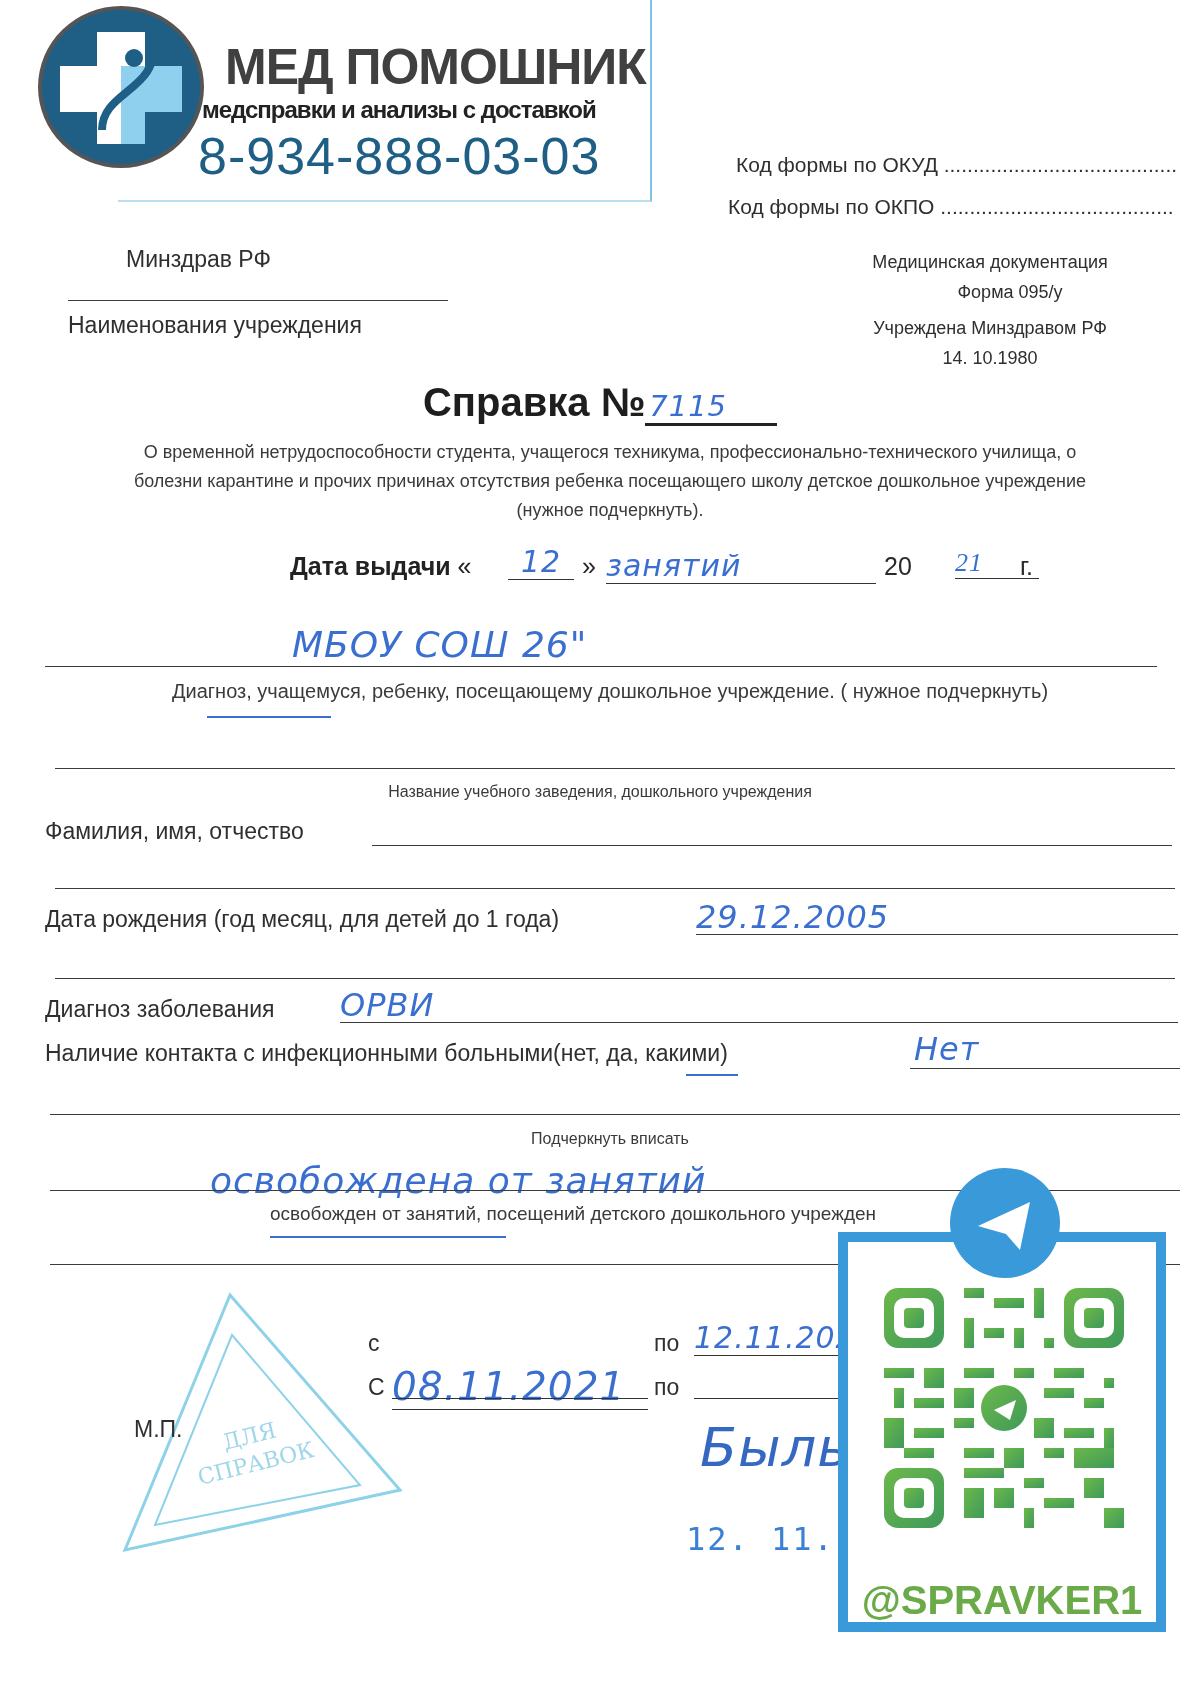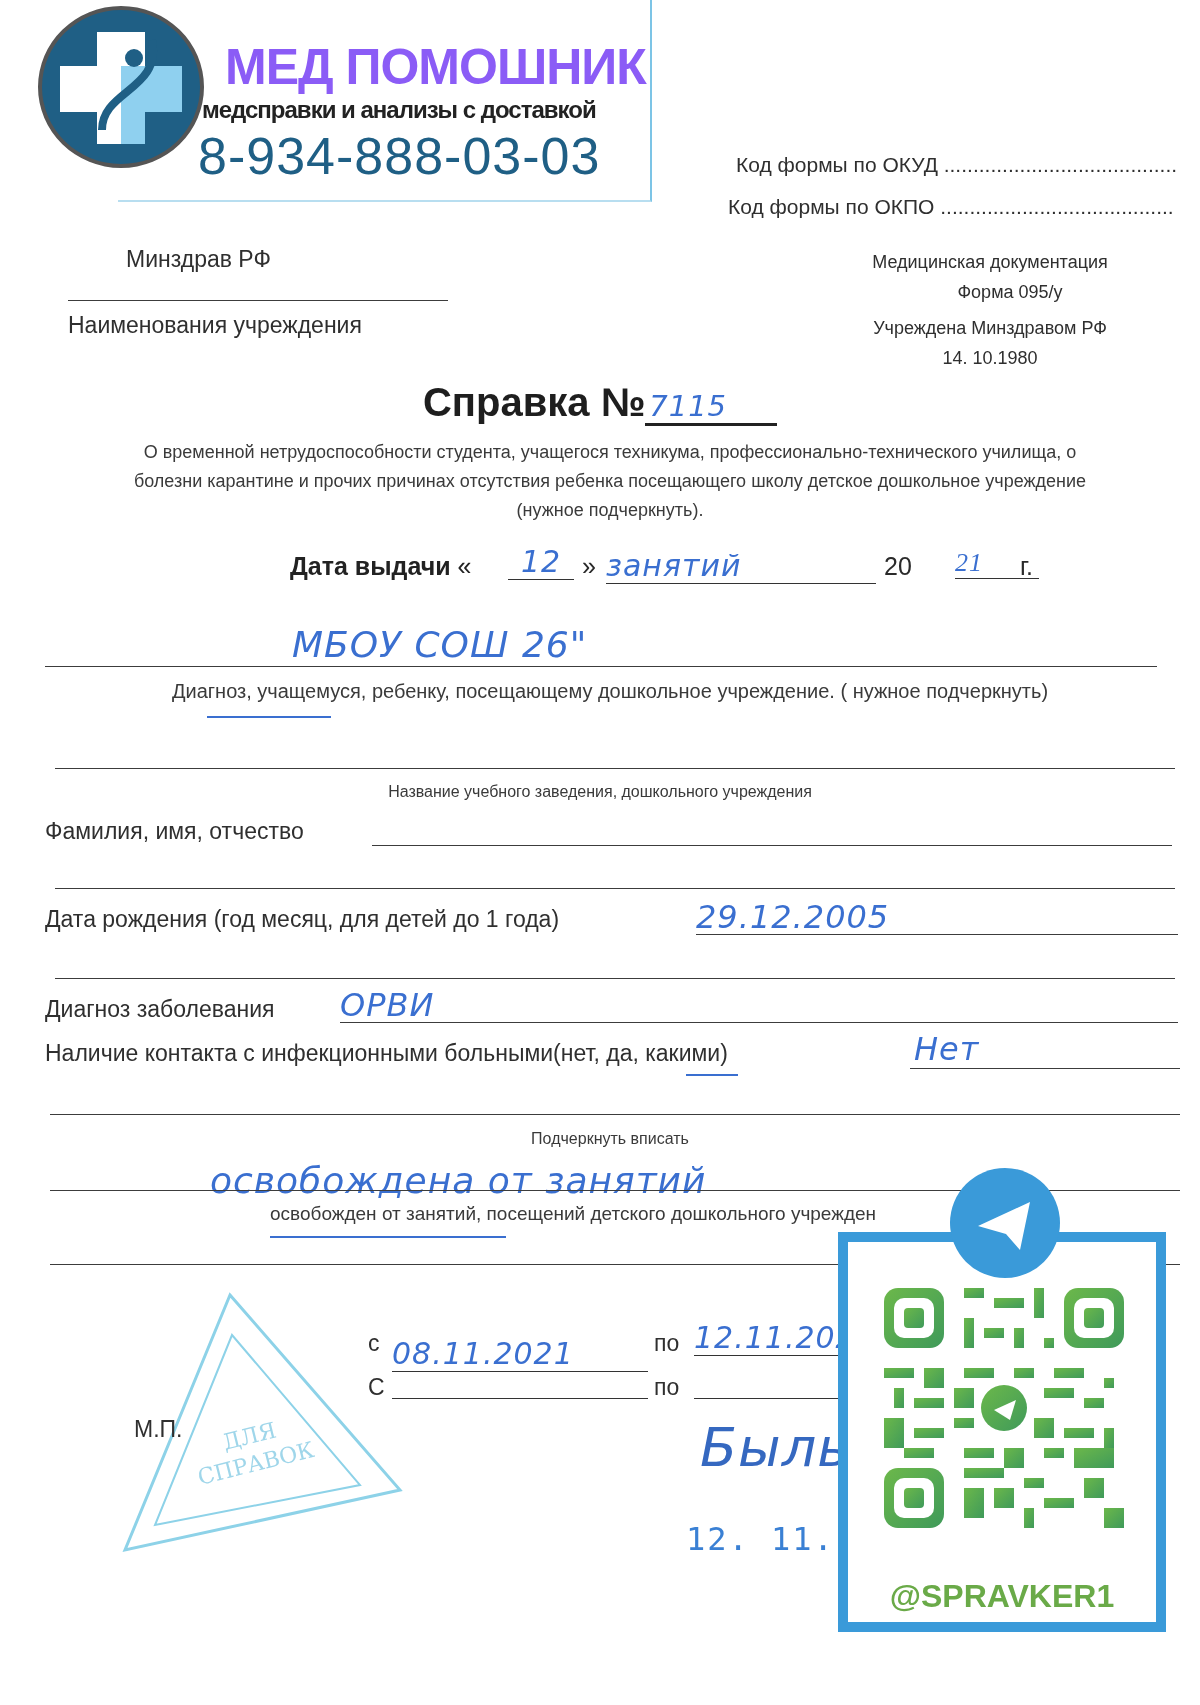--- a/index.html
+++ b/index.html
@@ -6,37 +6,37 @@
   body { width:1200px; height:1705px; background:#fff; position:relative; overflow:hidden;
          font-family:"Liberation Sans", "DejaVu Sans", sans-serif; color:#2a2a2a; }
   .abs { position:absolute; }
   .hand { font-family:"DejaVu Sans", sans-serif; color:#3a6fd0; font-style:italic; letter-spacing:1px; }
   .line { position:absolute; height:0; border-top:1.5px solid #3c3c3c; }
   .cond { font-family:"Liberation Sans Narrow","Liberation Sans", sans-serif; }
 
   
   .logo-box { left:118px; top:0; width:532px; height:200px; border-right:2px solid #7cc4e6; border-bottom:2px solid #b8def0; }
   .logo-circle { left:38px; top:6px; width:158px; height:154px; border-radius:50%; border:4px solid #555; background:#1f5f85; overflow:hidden; }
-  .brand { left:225px; top:38px; font-size:50px; font-weight:bold; color:#8b5cf6; letter-spacing:-1px; }
+  .brand { left:225px; top:38px; font-size:50px; font-weight:bold; color:#404040; letter-spacing:-1px; }
   .tagline { left:202px; top:96px; font-size:24px; font-weight:bold; color:#222; letter-spacing:-1px; }
   .phone { left:198px; top:126px; font-size:52px; color:#1f5f85; letter-spacing:1px; }
 
   .okud { font-size:21px; color:#2f2f2f; }
   .right-meta { font-size:18px; color:#2f2f2f; text-align:center; }
 
   .title { left:0; width:1200px; top:380px; text-align:center; font-size:40px; font-weight:bold; color:#1e1e1e; }
   .subtitle { left:110px; width:1000px; top:438px; text-align:center; font-size:18px; line-height:29px; color:#3a3a3a; }
 
   .label { font-size:23px; color:#2f2f2f; }
   .small-center { font-size:16px; color:#3a3a3a; text-align:center; }
 
   
   .qr-card { left:838px; top:1232px; width:328px; height:400px; background:#fff; border:10px solid #3a9ad9; box-sizing:border-box; }
   .tg-circle { left:950px; top:1168px; width:110px; height:110px; border-radius:50%; background:#3a9ad9; }
-  .handle { left:848px; top:1578px; width:308px; text-align:center; font-size:32px; font-weight:bold; color:#6aaa48; }
+  .handle { left:848px; top:1578px; width:308px; text-align:center; font-size:40px; font-weight:bold; color:#6aaa48; }
 
   .stamp-date { left:686px; top:1520px; font-size:32px; color:#3a80d4; font-family:"DejaVu Sans Mono", monospace; letter-spacing:2px; }
 </style>
 </head>
 <body>
 
 <div class="abs logo-box"></div>
 <div class="abs logo-circle">
   <svg width="158" height="154" viewBox="0 0 158 154">
     <rect x="55" y="22" width="48" height="112" fill="#fff"></rect>
@@ -113,21 +113,21 @@
 <div class="line" style="left:50px; top:1114px; width:1130px;"></div>
 
 <div class="abs small-center cond" style="left:380px; top:1130px; width:460px;">Подчеркнуть вписать</div>
 <div class="abs hand" style="left:210px; top:1160px; font-size:36px;">освобождена от занятий</div>
 <div class="line" style="left:50px; top:1190px; width:1130px;"></div>
 <div class="abs cond" style="left:270px; top:1203px; font-size:19px; color:#3a3a3a;">освобожден от занятий, посещений детского дошкольного учрежден</div>
 <div class="abs" style="left:270px; top:1236px; width:236px; border-top:2px solid #3a6fd0;"></div>
 <div class="line" style="left:50px; top:1264px; width:1130px;"></div>
 
 <div class="abs label" style="left:368px; top:1330px;">с</div>
-<div class="abs hand" style="left:392px; top:1336px; width:256px; font-size:30px; border-bottom:1.5px solid #333;">08.11.2021</div>
+<div class="abs hand" style="left:392px; top:1364px; width:256px; font-size:39px; border-bottom:1.5px solid #333;">08.11.2021</div>
 <div class="abs label" style="left:654px; top:1330px;">по</div>
 <div class="abs hand" style="left:694px; top:1320px; width:150px; font-size:30px; border-bottom:1.5px solid #333; overflow:hidden; white-space:nowrap;">12.11.202</div>
 
 <div class="abs label" style="left:368px; top:1374px;">С</div>
 <div class="abs" style="left:392px; top:1398px; width:256px; border-bottom:1.5px solid #333;"></div>
 <div class="abs label" style="left:654px; top:1374px;">по</div>
 <div class="abs" style="left:694px; top:1398px; width:150px; border-bottom:1.5px solid #333;"></div>
 
 <div class="abs" style="left:120px; top:1290px;">
   <svg width="290" height="270" viewBox="0 0 290 270">

